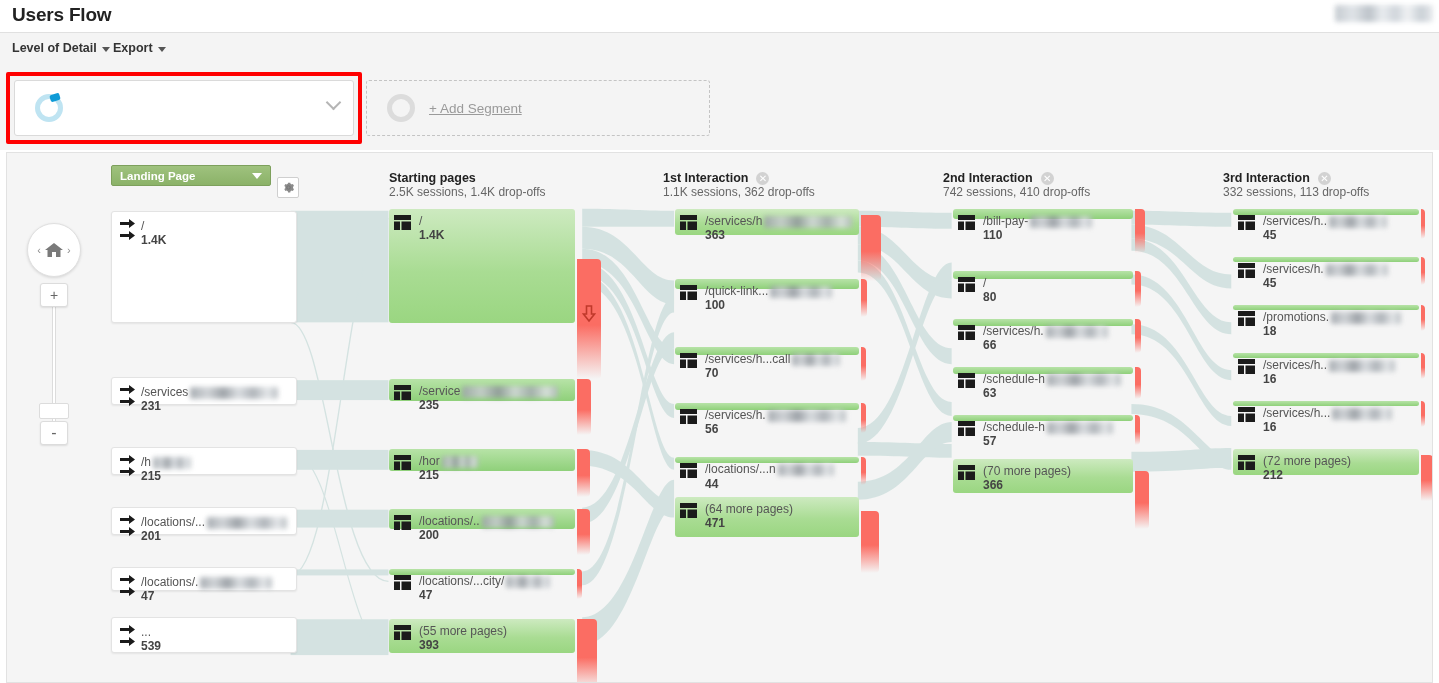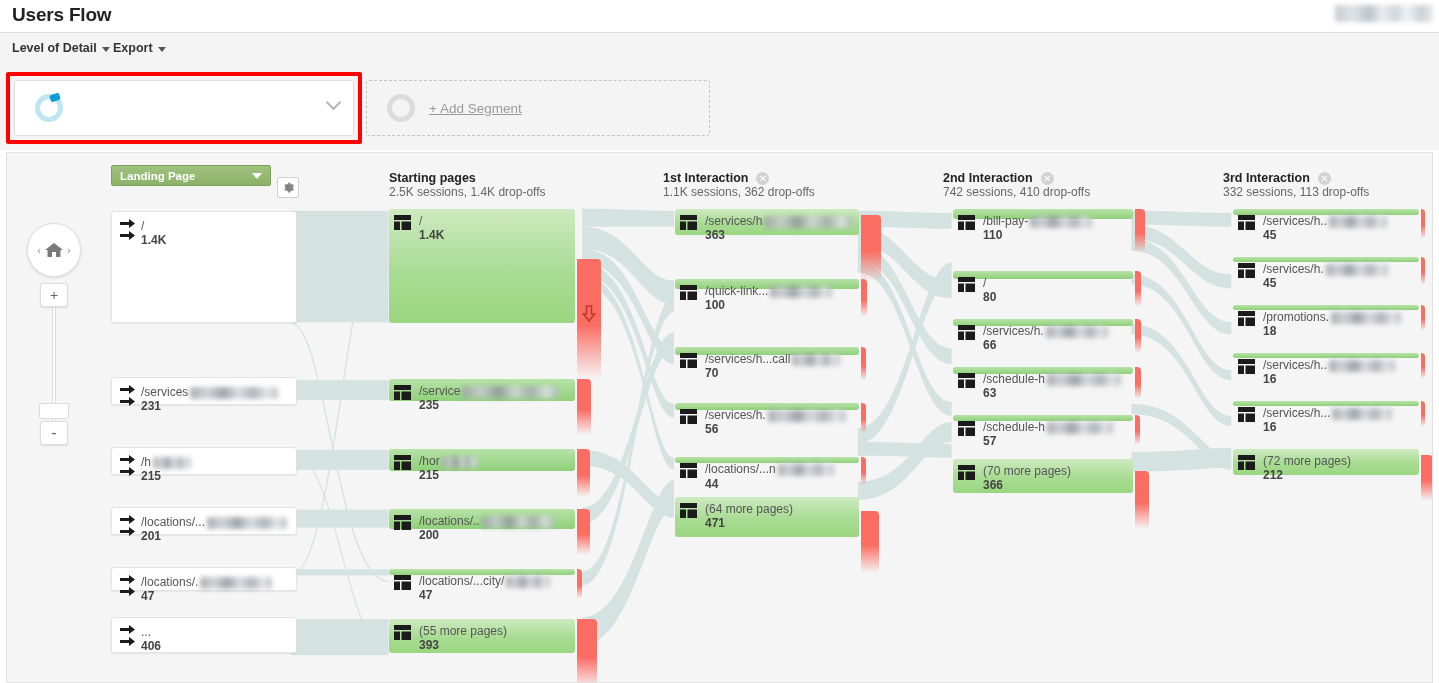--- a/index.html
+++ b/index.html
@@ -385,21 +385,21 @@
           <div class="node-label" style="top:8px">/locations/.<span class="redact" style="width:72px"></span></div>
           <div class="node-val" style="top:22px">47</div>
         </div>
         <div class="node" style="left: 104px; top: 464px; width: 186px; height: 36px;">
           <div class="src-card" style="width:186px;height:36px"></div>
           <svg class="arrows-ic" width="20" height="26" viewBox="0 0 20 26">
             <path d="M1 5 h9 v-3 l6 4.5 -6 4.5 v-3 h-9 z" fill="#1b1b1b"></path>
             <path d="M1 17 h9 v-3 l6 4.5 -6 4.5 v-3 h-9 z" fill="#1b1b1b"></path>
           </svg>
           <div class="node-label" style="top:8px">...</div>
-          <div class="node-val" style="top:22px">406</div>
+          <div class="node-val" style="top:22px">539</div>
         </div>
         <div class="node" style="left: 382px; top: 56px;">
           <div class="pg-bar pale" style="width:186px;height:114px"></div>
           <svg class="pg-ic" width="17" height="15" viewBox="0 0 17 15">
             <rect x="0" y="0" width="17" height="5" fill="#1b1b1b"></rect>
             <rect x="0" y="6.5" width="6" height="8.5" fill="#1b1b1b"></rect>
             <rect x="7.5" y="6.5" width="9.5" height="8.5" fill="#1b1b1b"></rect>
           </svg>
           <div class="node-label" style="top:5px">/</div>
           <div class="node-val" style="top:19px">1.4K</div>

